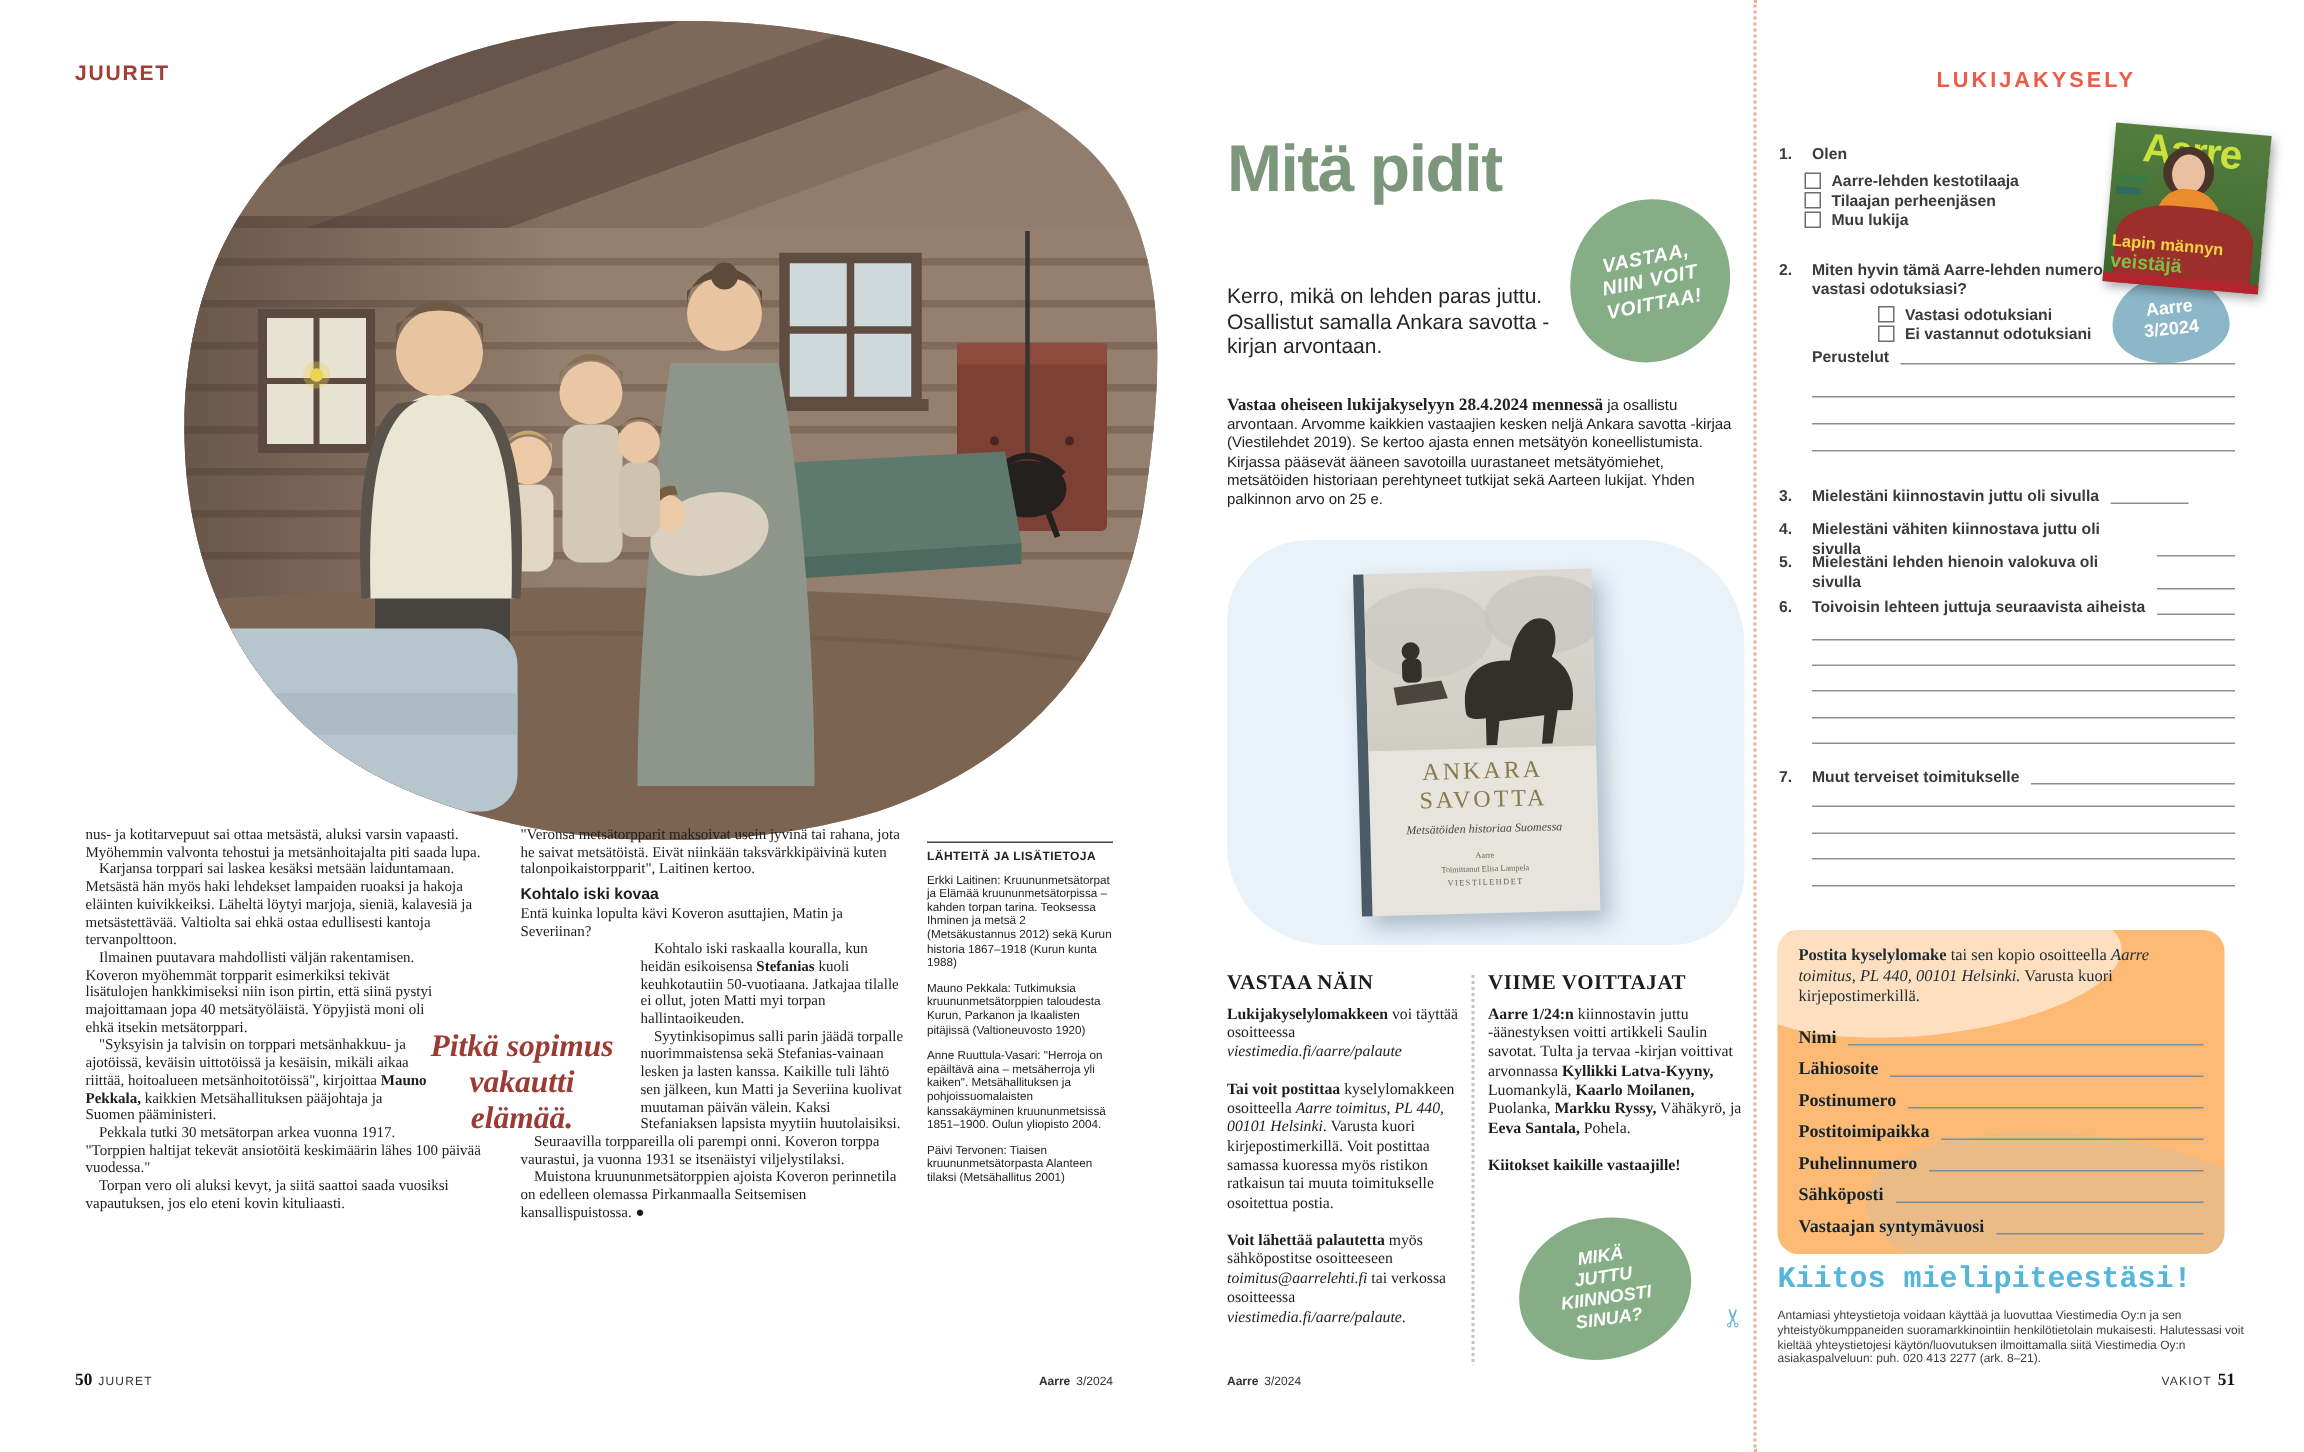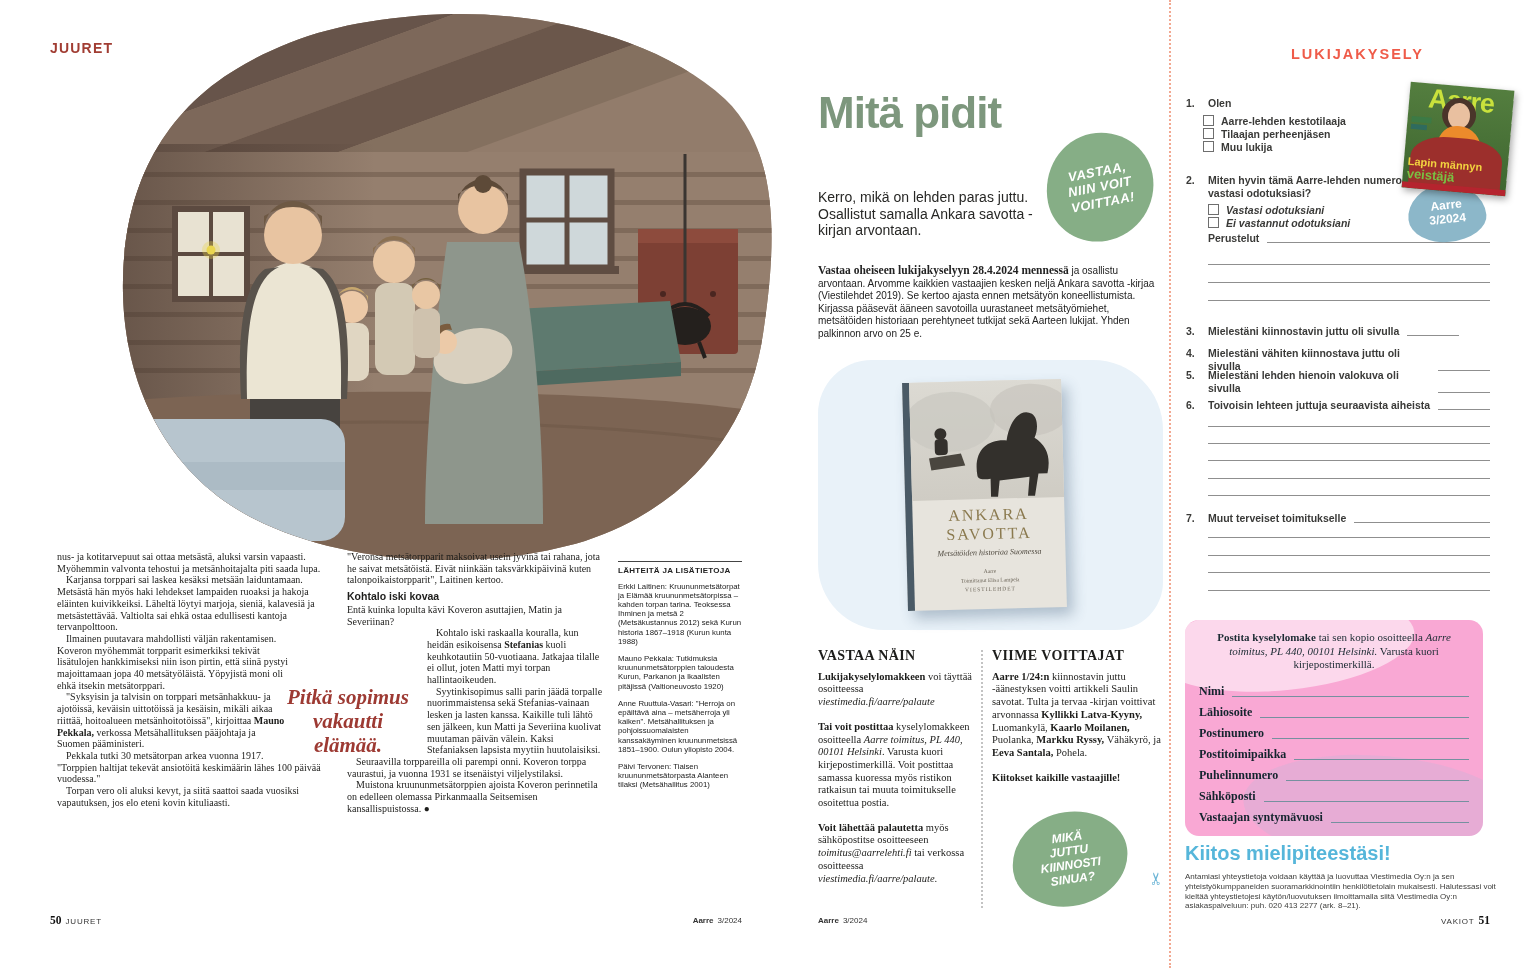--- a/index.html
+++ b/index.html
@@ -86,33 +86,33 @@
   .q{font-family:"Liberation Sans",sans-serif;font-weight:bold;font-size:10.5px;
     line-height:13px;color:#3a3a38;display:flex;}
   .q .qnum{width:22px;flex:none;}
   .optrow{display:flex;align-items:center;height:13px;font-family:"Liberation Sans",sans-serif;
     font-weight:bold;font-size:10.5px;color:#3a3a38;}
   .cb{width:9px;height:9px;border:1.2px solid #6e6e6e;background:#fff;flex:none;margin-right:7px;}
   .wline{border-bottom:1px solid #8f8f8f;}
   .lrow{display:flex;align-items:flex-end;}
   .lrow .wline{flex:1;margin-left:8px;margin-bottom:2px;}
 
-  #mailbox{left:1185px;top:620px;width:298px;height:216px;background:#f9a8d4;
-    border-radius:14px;overflow:hidden;text-align:center;}
+  #mailbox{left:1185px;top:620px;width:298px;height:216px;background:#fdba74;
+    border-radius:14px;overflow:hidden;}
   #mailbox .blob1{position:absolute;left:-30px;top:-20px;width:260px;height:90px;
     background:rgba(255,255,255,.55);border-radius:50%;transform:rotate(-6deg);}
   #mailbox .blob2{position:absolute;right:-40px;bottom:-30px;width:280px;height:110px;
     background:rgba(150,195,220,.18);border-radius:50%;transform:rotate(5deg);}
   #mailbox .inner{position:relative;padding:11px 14px 0 14px;}
   #mailbox .mintro{font-size:11px;line-height:13.5px;color:#1c2b33;margin:0 0 6px 0;}
   .mrow{display:flex;align-items:flex-end;height:21px;}
   .mrow .mlabel{font-weight:bold;font-size:12px;color:#14242e;}
   .mrow .mline{flex:1;border-bottom:1px solid #76909f;margin-left:8px;margin-bottom:2px;}
 
-  #kiitos{left:1185px;top:842px;font-family:Liberation Sans, sans-serif;font-weight:bold;
+  #kiitos{left:1185px;top:842px;font-family:Liberation Mono, monospace;font-weight:bold;
     font-size:20px;color:#56b6da;}
   #legal{left:1185px;top:872px;width:322px;font-family:"Liberation Sans",sans-serif;
     font-size:8px;line-height:9.8px;color:#3d3d3b;}
 
   
   #coverthumb{left:1406px;top:86px;width:104px;height:106px;transform:rotate(5deg);
     background:linear-gradient(#547e3f,#3d652f);overflow:hidden;z-index:3;
     box-shadow:2px 3px 7px rgba(0,0,0,.35);}
   #coverthumb .masthead{position:absolute;top:0px;left:0;width:100%;text-align:center;
     font-family:"Liberation Sans",sans-serif;font-weight:bold;font-size:27px;
@@ -258,21 +258,21 @@
         </g>
       </g>
     </svg>
   </div>
 
   <div class="abs" id="article">
     <div class="col1">
       <p><span>nus- ja kotitarvepuut sai ottaa metsästä, aluksi varsin vapaasti. Myöhemmin valvonta tehostui ja metsänhoitajalta piti saada lupa.</span></p>
       <p class="ind"><span>Karjansa torppari sai laskea kesäksi metsään laiduntamaan. Metsästä hän myös haki lehdekset lampaiden ruoaksi ja hakoja eläinten kuivikkeiksi. Läheltä löytyi marjoja, sieniä, kalavesiä ja metsästettävää. Valtiolta sai ehkä ostaa edullisesti kantoja tervanpolttoon.</span></p>
       <p class="ind"><span class="sp-r"></span><span><span>Ilmainen puutavara mahdollisti väljän rakentamisen. Koveron myöhemmät torpparit esimerkiksi tekivät lisätulojen hankkimiseksi niin ison pirtin, että siinä pystyi majoittamaan jopa 40 metsätyöläistä. Yöpyjistä moni oli ehkä itsekin metsätorppari.</span></span></p>
-      <p class="ind"><span>"Syksyisin ja talvisin on torppari metsänhakkuu- ja ajotöissä, keväisin uittotöissä ja kesäisin, mikäli aikaa riittää, hoitoalueen metsänhoitotöissä", kirjoittaa </span><span class="b">Mauno Pekkala,</span><span> verkossa Metsähallituksen pääjohtaja ja Suomen pääministeri.</span></p>
+      <p class="ind"><span>"Syksyisin ja talvisin on torppari metsänhakkuu- ja ajotöissä, keväisin uittotöissä ja kesäisin, mikäli aikaa riittää, hoitoalueen metsänhoitotöissä", kirjoittaa </span><span class="b">Mauno Pekkala,</span><span> kaikkien Metsähallituksen pääjohtaja ja Suomen pääministeri.</span></p>
       <p class="ind"><span>Pekkala tutki 30 metsätorpan arkea vuonna 1917. "Torppien haltijat tekevät ansiotöitä keskimäärin lähes 100 päivää vuodessa."</span></p>
       <p class="ind"><span>Torpan vero oli aluksi kevyt, ja siitä saattoi saada vuosiksi vapautuksen, jos elo eteni kovin kituliaasti.</span></p>
     </div>
     <div class="col2">
       <p><span>"Veronsa metsätorpparit maksoivat usein jyvinä tai rahana, jota he saivat metsätöistä. Eivät niinkään taksvärkkipäivinä kuten talonpoikaistorpparit", Laitinen kertoo.</span></p>
       <p class="subhead">Kohtalo iski kovaa</p>
       <p><span>Entä kuinka lopulta kävi Koveron asuttajien, Matin ja Severiinan?</span></p>
       <p class="ind"><span class="sp-l"></span><span><span>Kohtalo iski raskaalla kouralla, kun heidän esikoisensa </span><span class="b">Stefanias</span><span> kuoli keuhkotautiin 50-vuotiaana. Jatkajaa tilalle ei ollut, joten Matti myi torpan hallintaoikeuden.</span></span></p>
       <p class="ind"><span>Syytinkisopimus salli parin jäädä torpalle nuorimmaistensa sekä Stefanias-vainaan lesken ja lasten kanssa. Kaikille tuli lähtö sen jälkeen, kun Matti ja Severiina kuolivat muutaman päivän välein. Kaksi Stefaniaksen lapsista myytiin huutolaisiksi.</span></p>
       <p class="ind"><span>Seuraavilla torppareilla oli parempi onni. Koveron torppa vaurastui, ja vuonna 1931 se itsenäistyi viljelystilaksi.</span></p>
@@ -404,21 +404,21 @@
     <div class="optrow">
         <span class="cb"></span>
         <span>Muu lukija</span>
       </div>
   </div>
 
   <div class="abs q" style="left:1186px;top:174px;width:226px;">
     <span class="qnum">2.</span>
       <span>Miten hyvin tämä Aarre-lehden numero vastasi odotuksiasi?</span>
   </div>
-  <div class="abs" style="left:1208px;top:203px;font-style:italic;">
+  <div class="abs" style="left:1252px;top:203px;">
     <div class="optrow">
         <span class="cb"></span>
         <span>Vastasi odotuksiani</span>
       </div>
     <div class="optrow">
         <span class="cb"></span>
         <span>Ei vastannut odotuksiani</span>
       </div>
   </div>
   <div class="abs lrow" style="left:1208px;top:232px;width:282px;">

